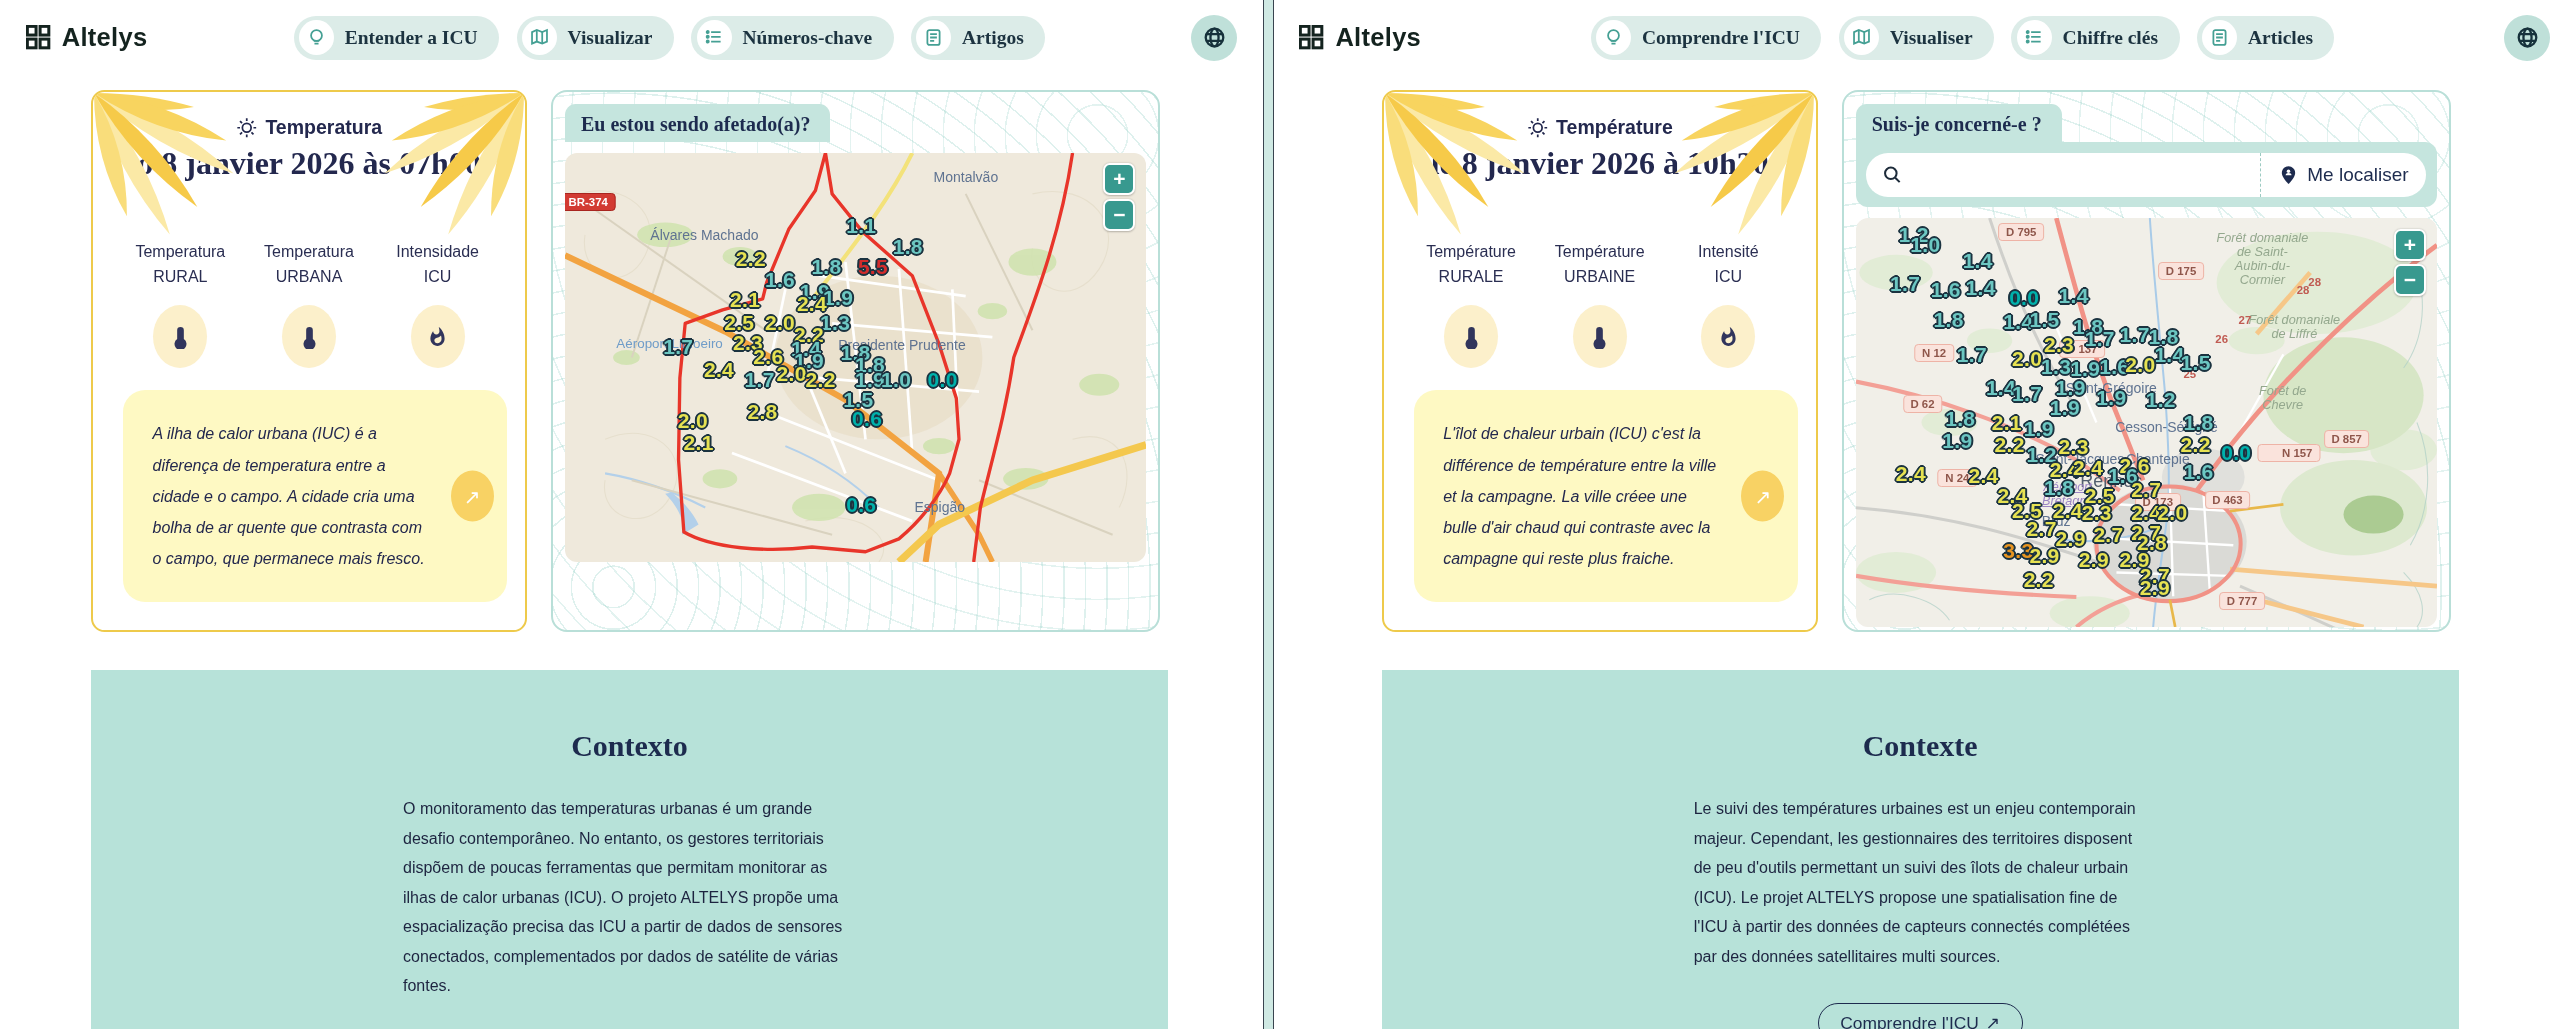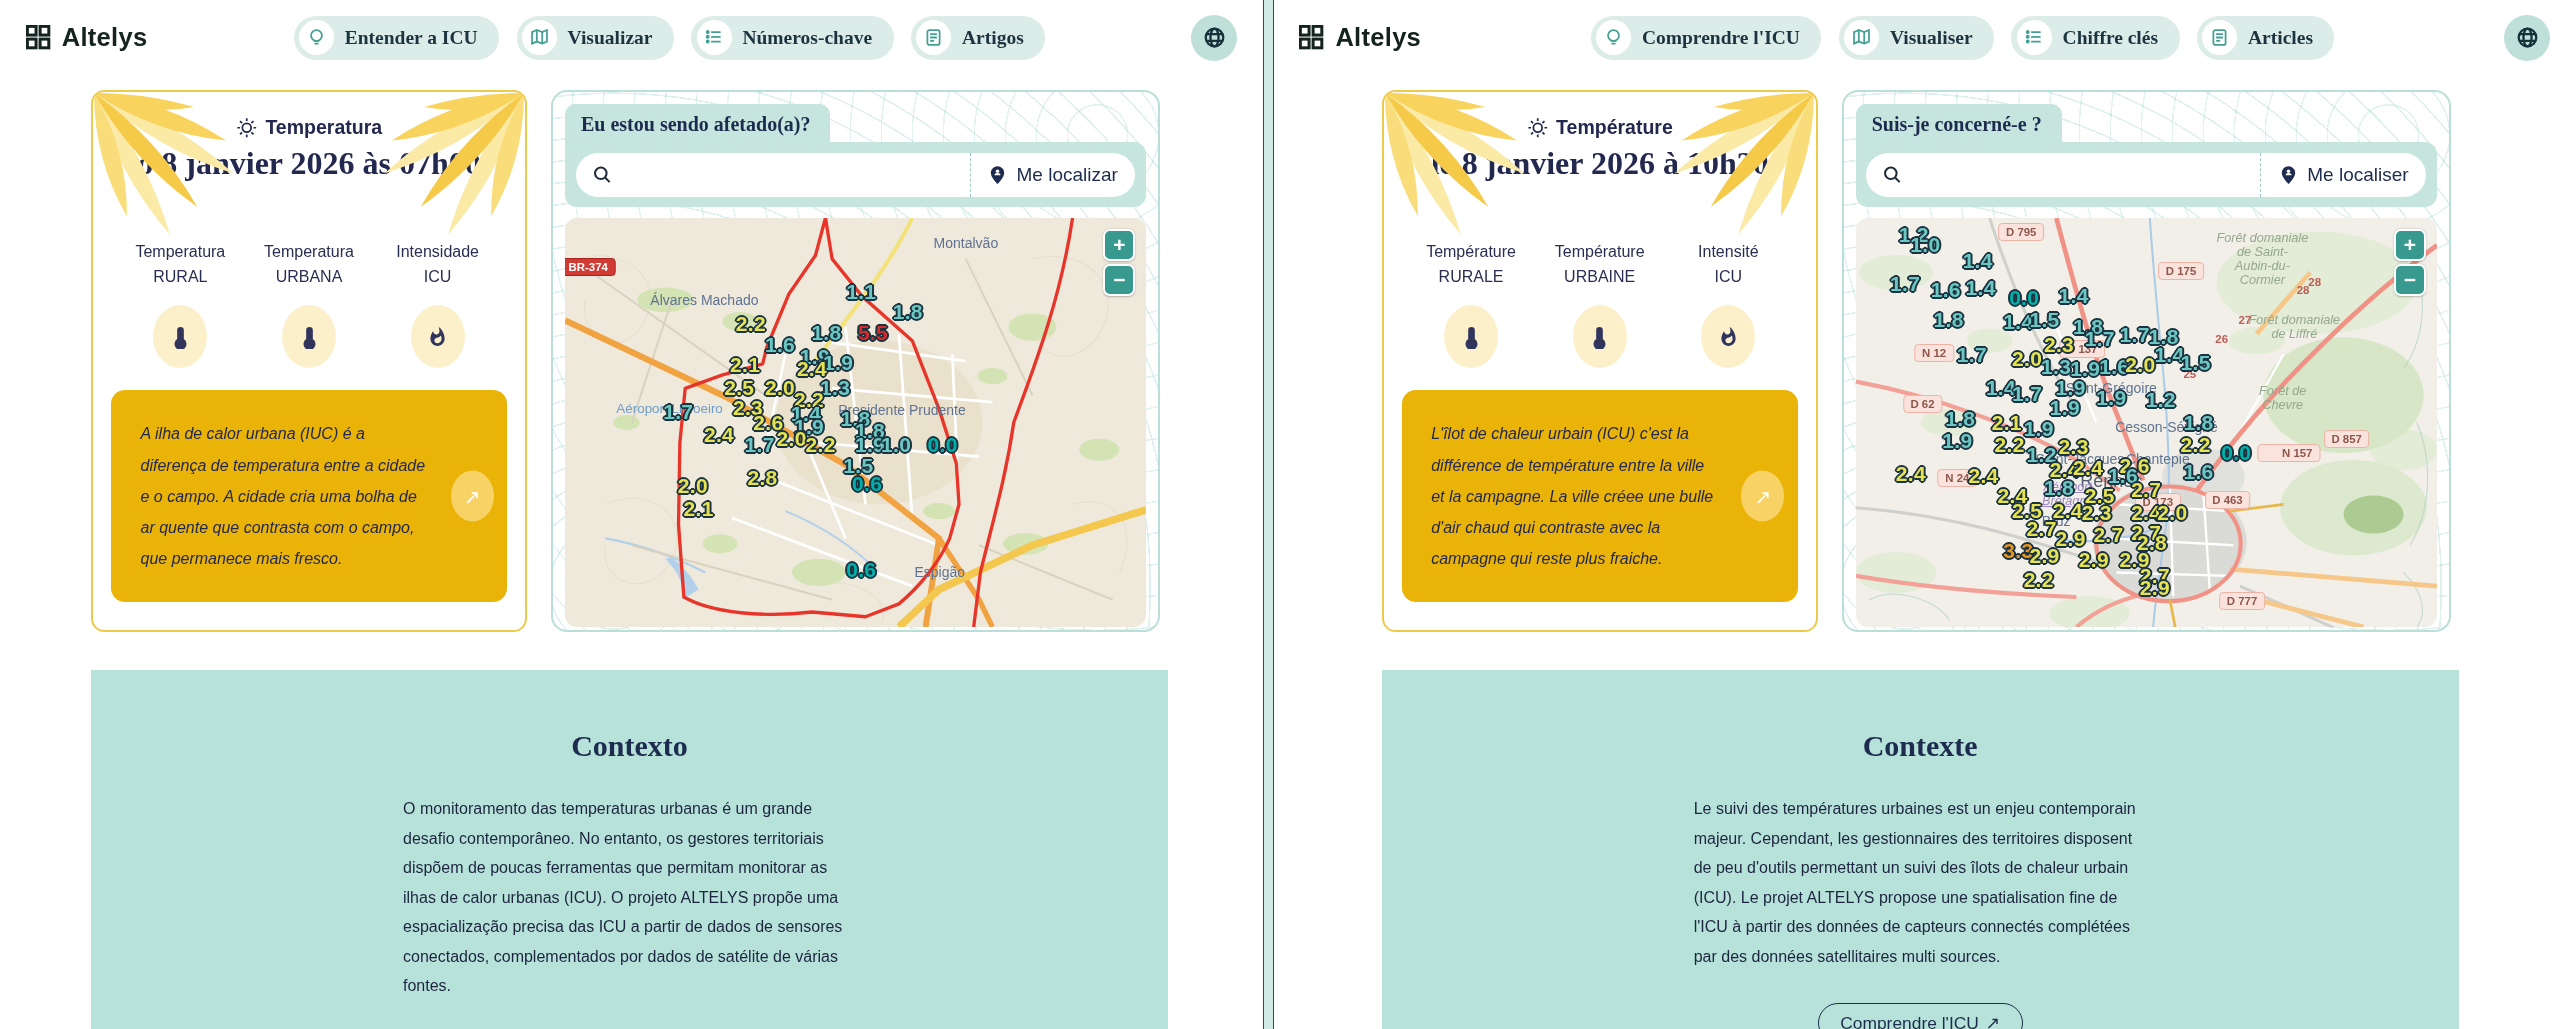--- a/index.html
+++ b/index.html
@@ -40,21 +40,21 @@
   .t-cols{display:flex;justify-content:space-between;margin-top:58px;padding:0 24px}
   .t-col{display:flex;flex-direction:column;align-items:center;width:33%}
   .t-colhead{font-size:16px;text-align:center;line-height:1.55;color:#2a2e52}
   .t-ellipse{width:54px;height:63px;border-radius:50%;background:#fcf0cb;
              display:flex;align-items:center;justify-content:center;margin:16px 0 19px}
   .t-val{font-size:32px;font-weight:700;color:#23284e}
   .t-mm{display:flex;align-items:center;gap:8px;font-size:18px;font-weight:700;margin-top:10.7px;color:#23284e}
   .tri{width:0;height:0;border-left:7.4px solid transparent;border-right:7.4px solid transparent}
   .tri.down{border-top:9.4px solid #2f55c8}
   .tri.up{border-bottom:9.4px solid #d3262a}
-  .infobox{position:absolute;left:18px;right:18px;bottom:28px;background:#eab308;border-radius:14px;
+  .infobox{position:absolute;left:30px;right:18px;bottom:28px;background:#fef9c3;border-radius:22px;
            padding:28px 79px 28px 29.5px;font-style:italic;font-size:16px;line-height:1.95;color:#23284e}
   .infobtn{position:absolute;right:13.4px;top:50%;transform:translateY(-50%);width:43px;height:51px;
            border-radius:50%;background:#f8d264;border:none;color:#fff;font-size:20px;cursor:pointer;
            display:flex;align-items:center;justify-content:center}
 
   
   .mapcard{position:relative;width:609px;height:542px;border:2px solid #b9dfd8;border-radius:16px;
            background-color:#fff;padding:12px;overflow:hidden;flex:none;
            background-image:
              repeating-radial-gradient(circle at 10% 92%, rgba(146,208,198,0) 0 20px, rgba(146,208,198,.30) 20px 21.5px),
@@ -286,34 +286,20 @@
         <div class="infobox">
           <span>A ilha de calor urbana (IUC) é a diferença de temperatura entre a cidade e o campo. A cidade cria uma bolha de ar quente que contrasta com o campo, que permanece mais fresco.</span>
           <button class="infobtn">
               <span>↗</span>
             </button>
         </div>
       </div>
 
       <div class="mapcard">
         <div class="tab">Eu estou sendo afetado(a)?</div>
-        <div class="searchband">
-          <div class="searchpill">
-            <span class="mag"><svg width="19" height="19" viewBox="0 0 28 28">
-                  <use href="#def-mag"></use>
-                </svg></span>
-            <input type="text" value="" style="">
-            <button class="locate">
-              <svg width="19" height="20" viewBox="0 0 28 30">
-                  <use href="#def-pin"></use>
-                </svg>
-              <span>Me localizar</span>
-            </button>
-          </div>
-        </div>
         <div class="maparea">
           <svg class="map" viewBox="0 0 870 600" preserveAspectRatio="none">
             <rect width="870" height="600" fill="#efe9dc"></rect>
             <g fill="none" stroke="#e6dfcd" stroke-width="1.6">
               <path d="M20 60 C 90 40 150 90 120 150 C 90 210 20 180 30 120"></path>
               <path d="M700 60 C 790 40 840 110 800 170 C 760 230 690 200 700 140"></path>
               <path d="M60 420 C 130 390 190 440 160 500 C 130 560 50 540 60 480"></path>
               <path d="M760 420 C 830 400 860 460 830 520"></path>
               <path d="M360 540 C 430 520 500 560 470 600"></path>
             </g>

